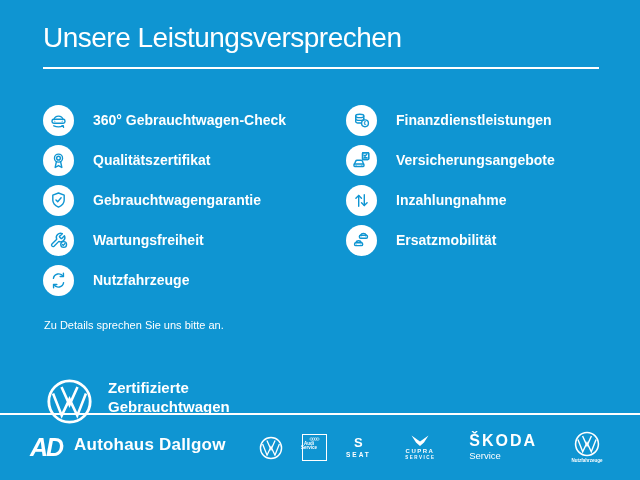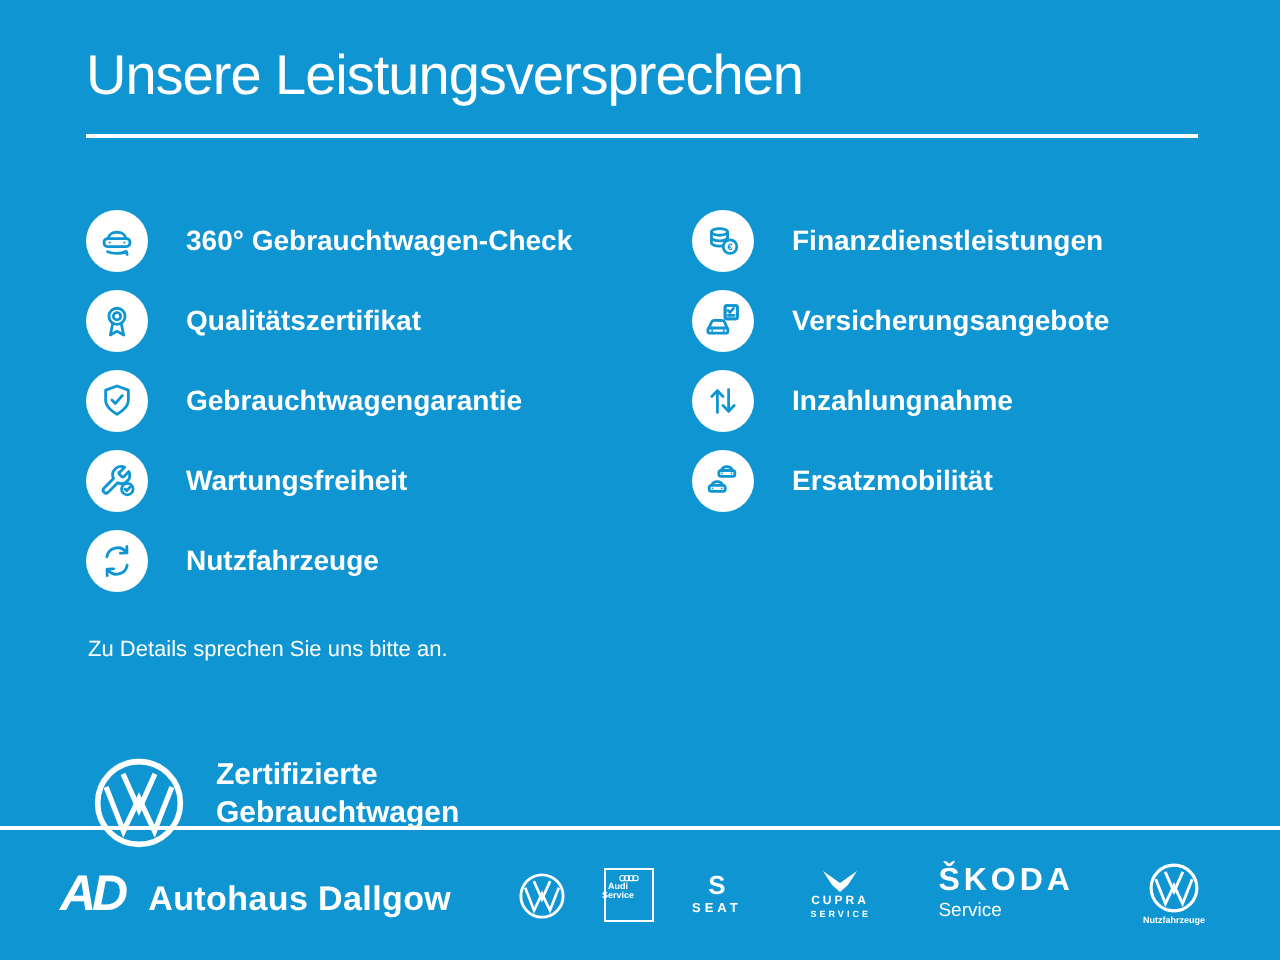--- a/index.html
+++ b/index.html
@@ -20,21 +20,21 @@
   .plabel { font-size:14px; font-weight:bold; white-space:nowrap; }
 
   .note { position:absolute; left:44px; top:319px; font-size:11px; font-weight:normal; }
 
   .certified { position:absolute; left:46px; top:354px; display:flex; gap:15px;margin-top:24px; }
   .certified .vw-logo { width:47px; height:47px; }
   .certified .ctext { font-size:15px; font-weight:bold; line-height:19px; }
 
   .footsep { position:absolute; left:0; top:413px; width:640px; height:2px; background:#fff; }
   .footer { position:absolute; left:0; top:415px; width:640px; height:65px; display:flex; align-items:center; }
-  .dealer { display:flex; align-items:flex-end; gap:12px; margin-left:30px; }
+  .dealer { display:flex; align-items:flex-start; gap:12px; margin-left:30px; }
   .ad-mark { font-size:25px; font-weight:900; font-style:italic; letter-spacing:-2px; line-height:1; }
   .dealer-name { font-size:17px; font-weight:bold; letter-spacing:0.2px; }
 
   .brands { margin-left:auto; display:flex; align-items:center; gap:19px; padding-right:22px; }
   .brand { display:flex; flex-direction:column; align-items:center; line-height:1.1; }
   .brand svg { display:block; }
   .audi-box { width:25px; height:27px; border:1.2px solid #fff; display:flex; flex-direction:column; align-items:center; padding-top:2px; }
   .tinytxt { font-size:9px; font-weight:bold; transform:scale(0.5); transform-origin:center top; width:200%; margin-left:-50%; text-align:center; line-height:1.05; }
   .seat-s { font-size:13px; font-weight:900; line-height:1; }
   .seat-word { font-size:6.5px; font-weight:bold; letter-spacing:2px; margin-top:2px; }

